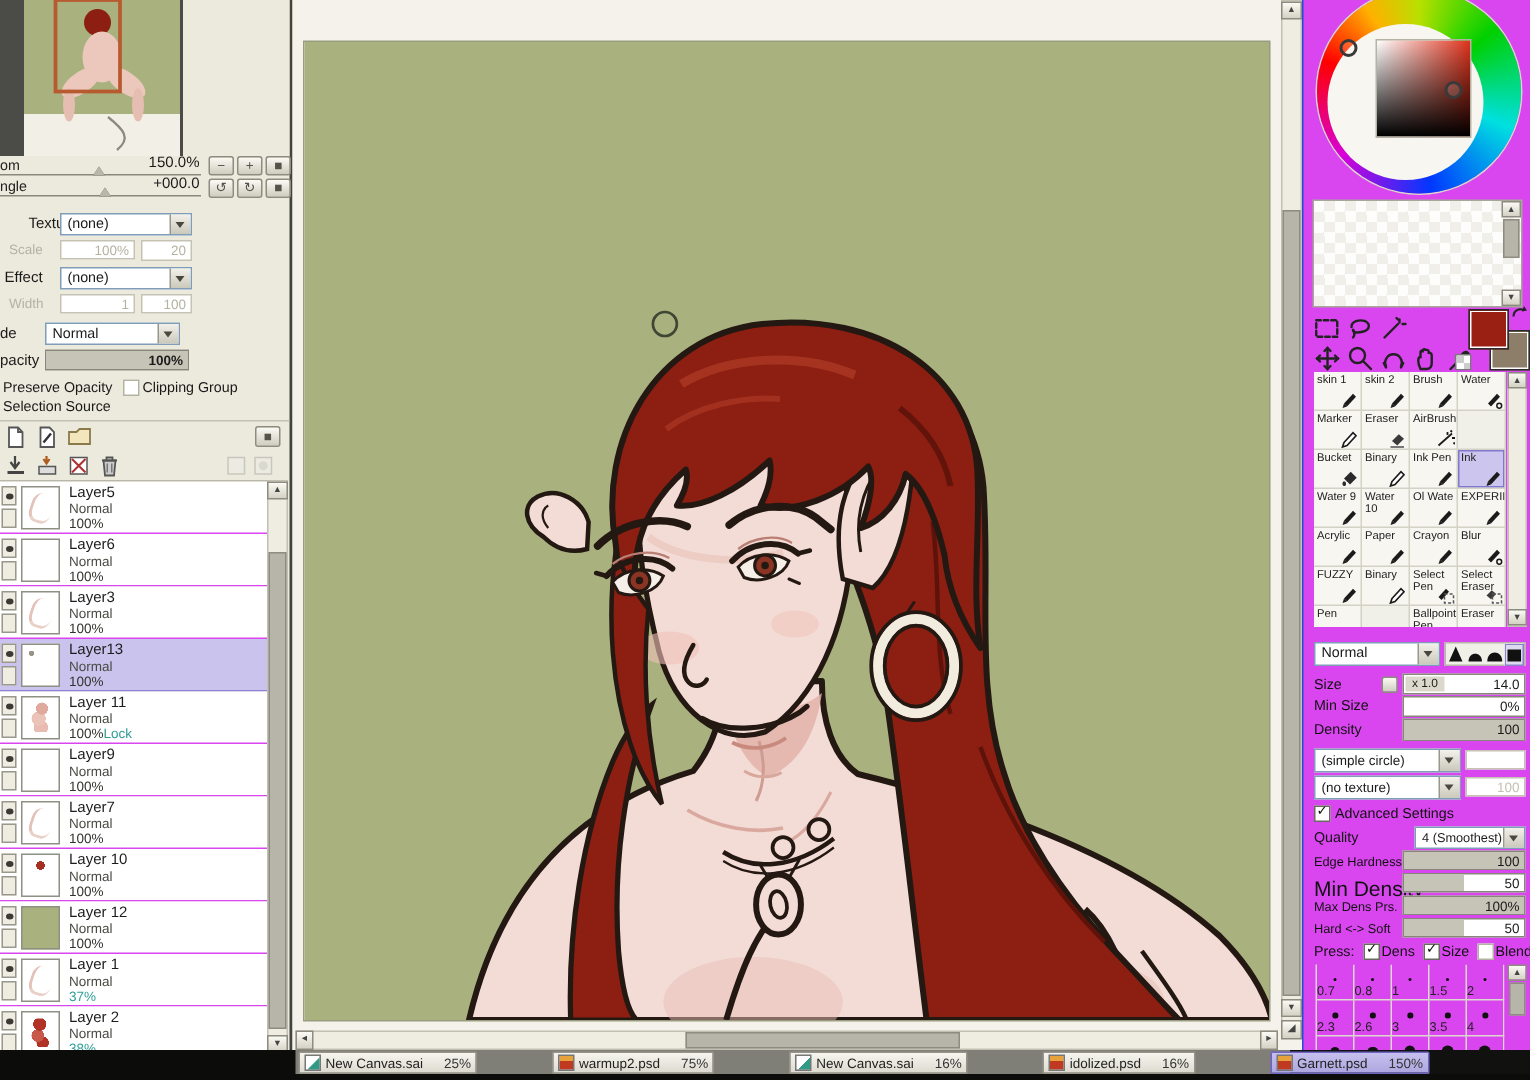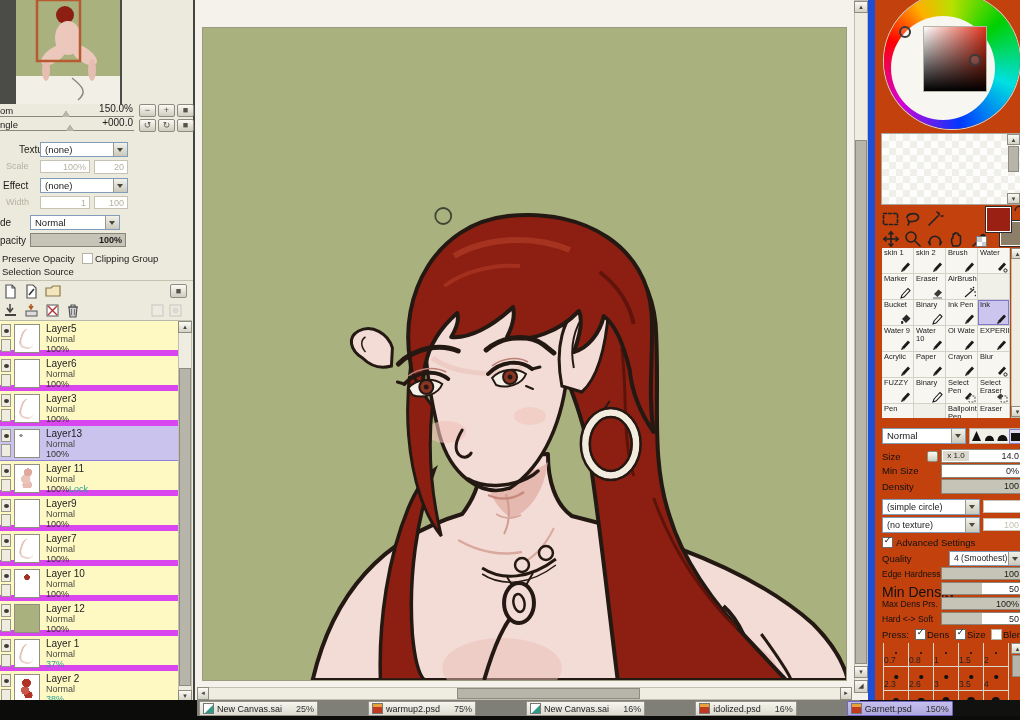--- a/index.html
+++ b/index.html
@@ -25,21 +25,21 @@
   .bar{position:absolute;background:#fff;border:1px solid #88867a;box-sizing:border-box;overflow:hidden;}
   .bar .fill{position:absolute;left:0;top:0;bottom:0;background:#c6c4b6;}
   .bar .bartext{position:absolute;right:3px;top:0;font-size:9px;line-height:12px;}
   .chk{display:inline-block;width:9px;height:9px;background:#fff;border:1px solid #6a6a60;font-size:9px;line-height:9px;text-align:center;vertical-align:-1px;color:#111;}
   .chk.checked:after{content:"\2713";position:relative;top:-2px;}
   .chk.off{border-color:#b5b2a2;}
   .cklabel{font-size:9.5px;}
   .tbicon{width:16px;height:15px;display:inline-block;}
   
   #layer-list{position:absolute;left:0;top:320px;width:178px;height:384px;overflow:hidden;background:#f3f1e6;border-top:1px solid #b9b7aa;}
-  .lrow{position:relative;width:100%;height:35px;background:#fef9c3;border-bottom:6px solid #d946ef;box-sizing:border-box;}
+  .lrow{position:relative;width:100%;height:35px;background:#ffffff;border-bottom:1px solid #d946ef;box-sizing:border-box;}
   .lrow.sel{background:#c9c3ed;border-bottom:1px solid #8c84d2;}
   .eyebox{position:absolute;left:1px;width:10px;height:13px;background:#efede2;border:1px solid #9a988c;box-sizing:border-box;}
   .eyebox .eyedot{position:absolute;left:2px;top:4px;width:5px;height:4px;background:#3c3a34;border-radius:50%;}
   .lthumb{position:absolute;left:14px;top:3px;width:26px;height:29px;background:#fff;border:1px solid #8f8f84;box-sizing:border-box;overflow:hidden;}
   .lthumb.green{background:#a9b17e;}
   .lthumb.sketch:after,.lthumb.faint:after{content:"";position:absolute;left:5px;top:4px;width:13px;height:18px;border-left:2px solid #e3c2ba;border-bottom:2px solid #e9d0c8;transform:rotate(18deg);border-radius:40%;}
   .lthumb.pink:after{content:"";position:absolute;left:4px;top:3px;width:15px;height:20px;background:
      radial-gradient(circle at 60% 22%,#e0a99e 0 22%,transparent 23%),
      radial-gradient(circle at 45% 55%,#ecc3b8 0 34%,transparent 35%),
      radial-gradient(circle at 55% 85%,#e8bcb2 0 25%,transparent 26%);}
@@ -53,21 +53,21 @@
   .lmode{position:absolute;left:46px;top:13px;font-size:9px;color:#4a4a44;}
   .lopacity{position:absolute;left:46px;top:23px;font-size:9px;color:#33332e;}
   .teal{color:#2e9e96;}
   .sb-track{position:absolute;background:#efede2;border:1px solid #c2c0b2;box-sizing:border-box;}
   .sb-thumb{position:absolute;background:#b7b5aa;border:1px solid #8e8c80;box-sizing:border-box;}
   .sb-btn{position:absolute;background:linear-gradient(#fbfaf4,#d4d2c4);border:1px solid #8e8c80;box-sizing:border-box;font-size:7px;line-height:9px;text-align:center;color:#444;}
   
   #center{position:absolute;left:195px;top:0;width:673px;height:700px;background:#f4f2ea;}
   #artwork{position:absolute;left:8px;top:28px;width:643px;height:652px;outline:1px solid #9a9c80;}
   
-  #right-panel{position:absolute;left:868px;top:0;width:152px;height:716px;background:#c2410c;border-left:7px solid #1d4ed8;box-sizing:border-box;}
+  #right-panel{position:absolute;left:868px;top:0;width:152px;height:716px;background:#d946ef;border-left:1px solid #1d4ed8;box-sizing:border-box;}
   #wheel-ring{position:absolute;left:9px;top:-7px;width:136px;height:136px;border-radius:50%;
     background:conic-gradient(from 0deg,#b8e000,#00d000 14%,#00e0e0 31%,#0038ff 48%,#d800d8 64%,#ff0000 80%,#ffb000 91%,#b8e000 100%);
     box-shadow:0 0 0 1px #d8d6ca;}
   #wheel-hole{position:absolute;left:16px;top:16px;width:104px;height:104px;border-radius:50%;background:#f7f6f0;}
   #sv-box{position:absolute;left:48px;top:26px;width:62px;height:64px;border:1px solid #b5b3a6;
     background:linear-gradient(to bottom,rgba(0,0,0,0) 0%,#000 100%),linear-gradient(to right,#fff,#e0331c);}
   .picker-dot{position:absolute;width:8px;height:8px;border:2px solid #3a3a3a;border-radius:50%;background:rgba(255,255,255,.15);}
   #scratchpad{position:absolute;left:6px;top:133px;width:140px;height:72px;border:1px solid #a8a69a;box-sizing:border-box;
     background:repeating-conic-gradient(#f0efe9 0 25%,#fdfdfb 0 50%) 0 0/14px 14px;}
   .toolicon{position:absolute;width:20px;height:18px;}

